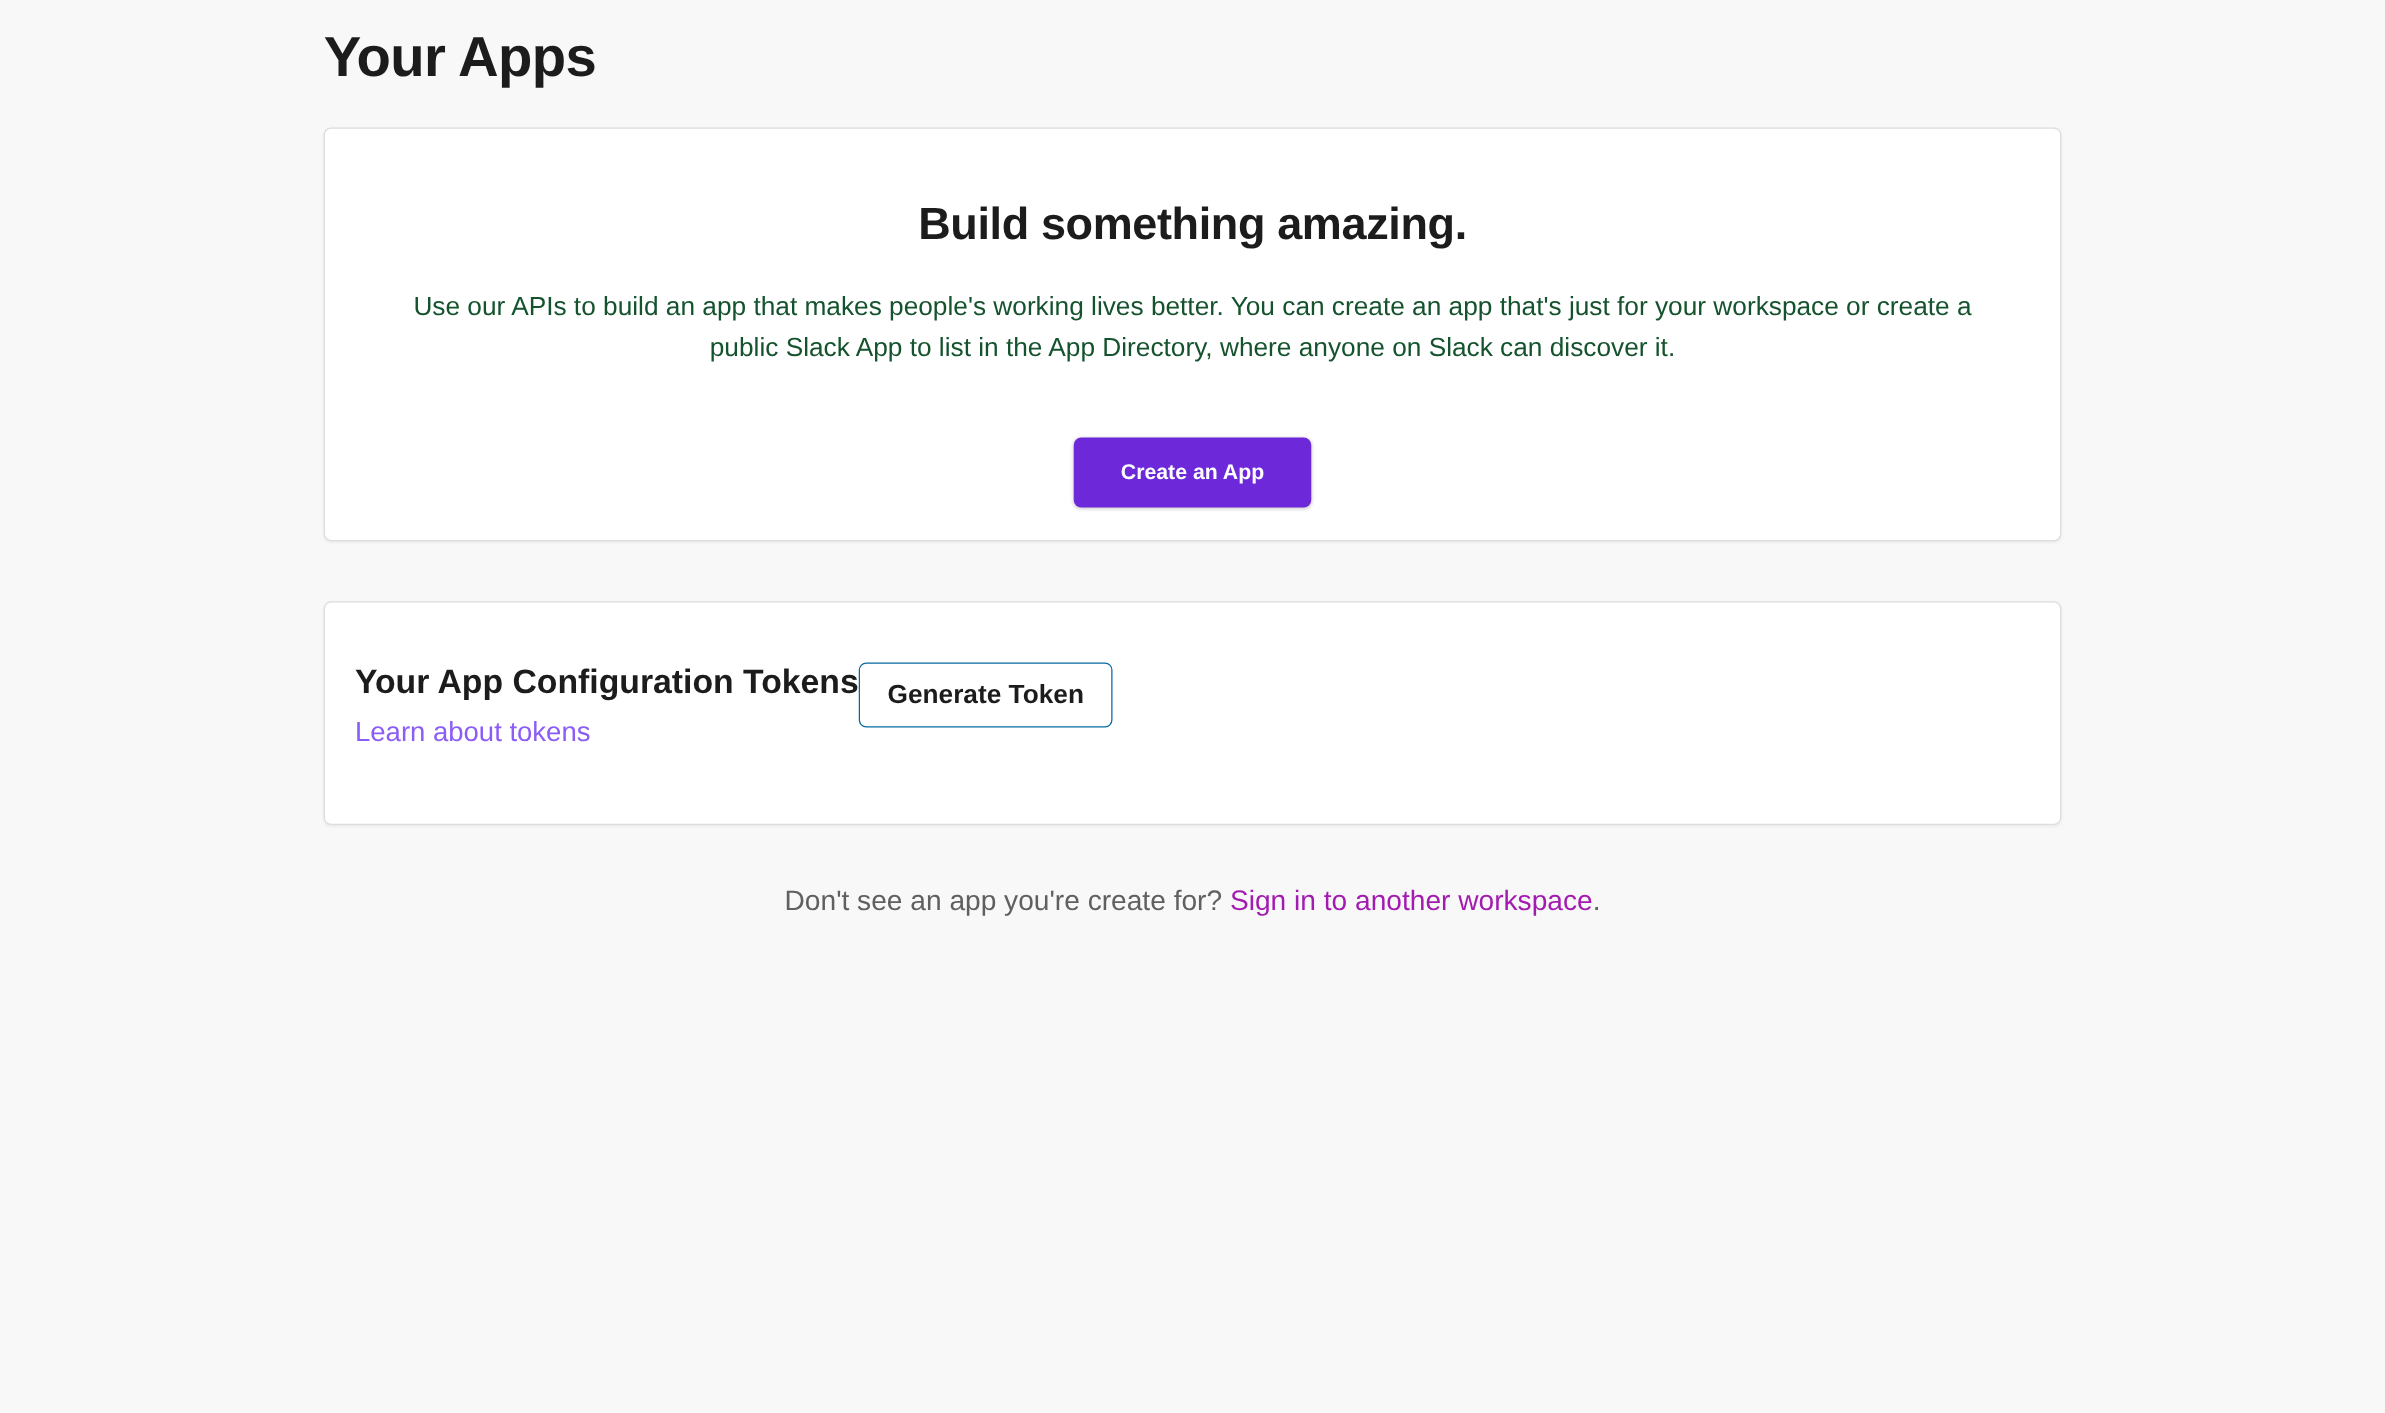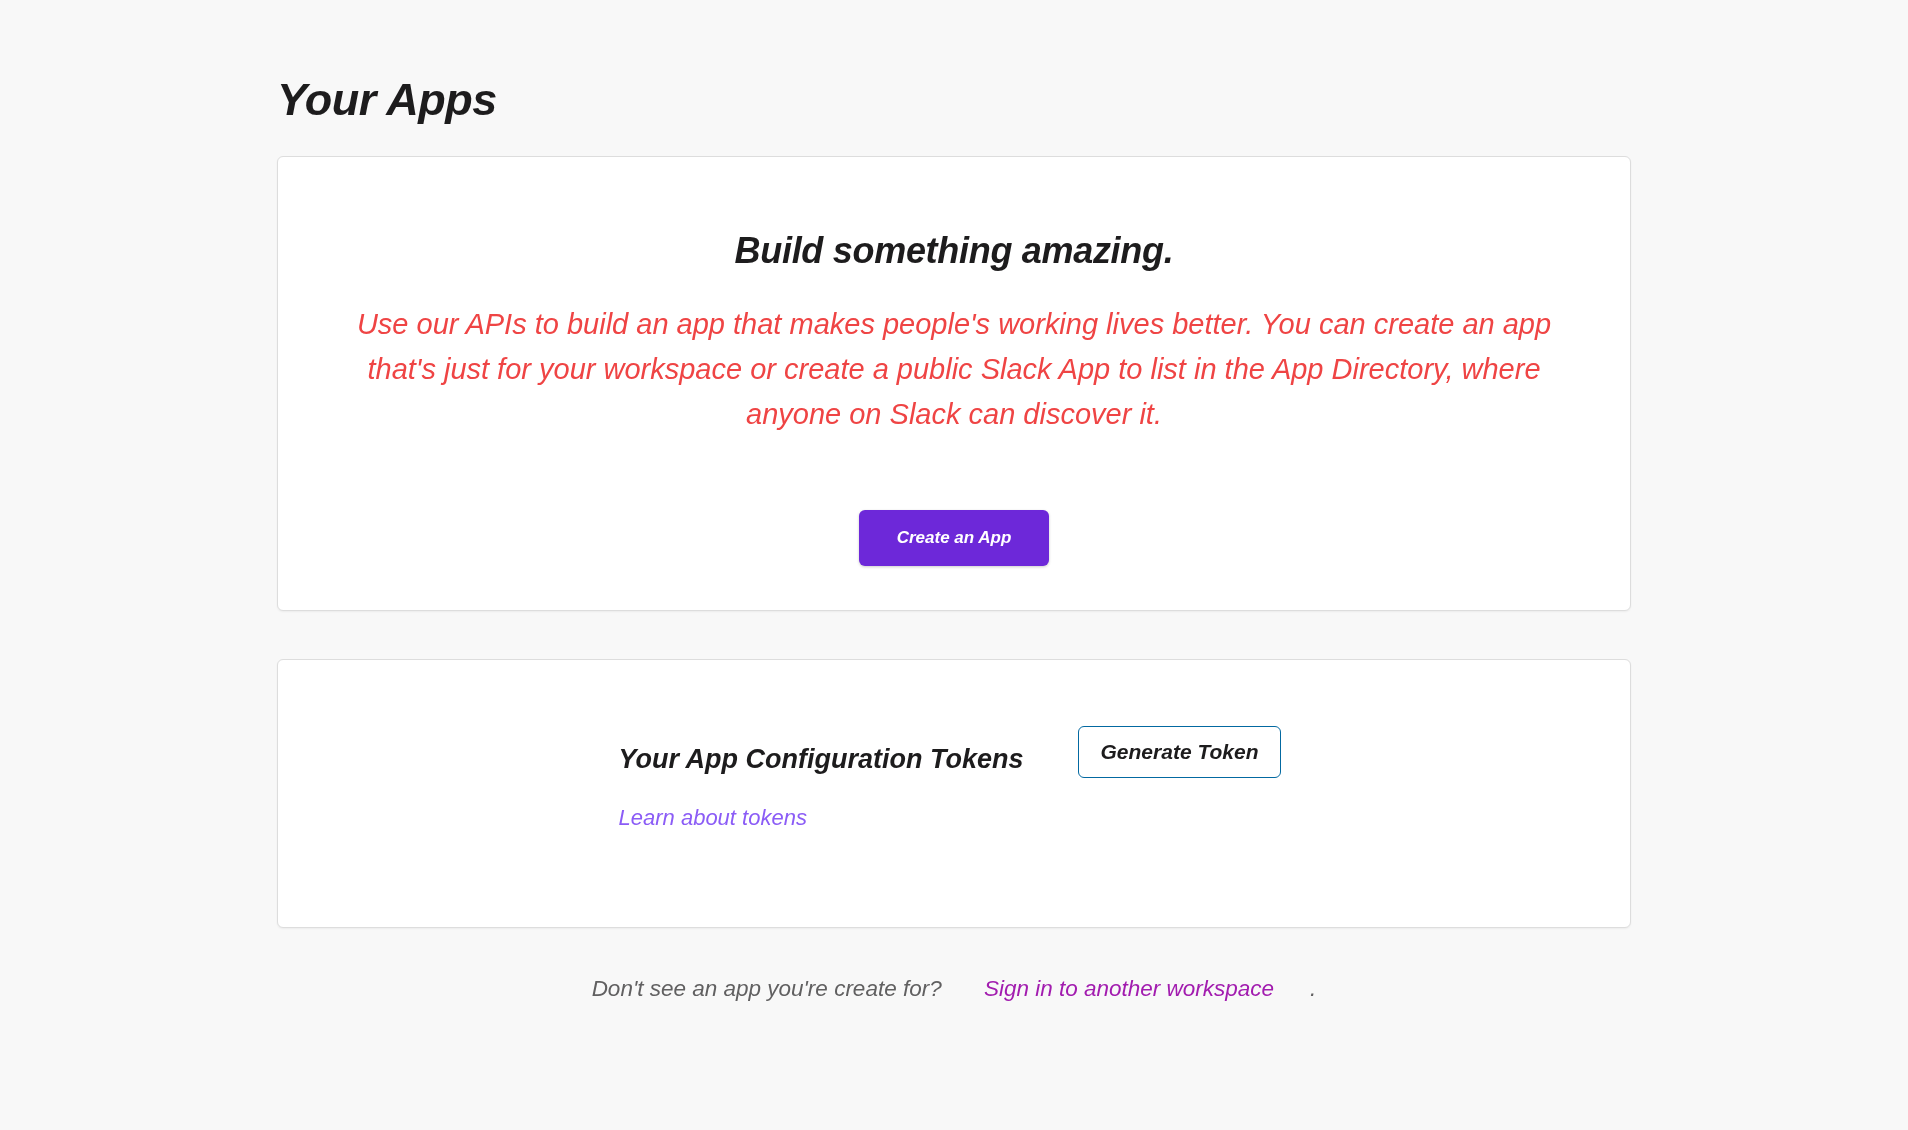--- a/index.html
+++ b/index.html
@@ -1,19 +1,18 @@
 <!DOCTYPE html>
 <html><head>
   <meta charset="utf-8">
   <style>
     * {
-      margin: 18px;
+      margin: 0;
       padding: 0;
       box-sizing: border-box;
-      font-style: italic;
     }
     body {
       font-family: -apple-system, BlinkMacSystemFont, "Segoe UI", Helvetica, Arial, sans-serif;
       background-color: #f8f8f8;
       color: #1d1c1d;
       padding: 20px 16px;
     }
     .container {
       max-width: 1390px;
       margin: 0 auto;
@@ -37,43 +36,43 @@
       padding: 55px 48px 26px 48px;
     }
     .hero-title {
       font-size: 36px;
       font-weight: 900;
       letter-spacing: -0.3px;
       margin-bottom: 30px;
       color: #1d1c1d;
     }
     .hero-description {
-      font-size: 29px;
+      font-size: 21px;
       line-height: 1.55;
-      color: #ef4444;
+      color: #14532d;
       max-width: 1280px;
       margin: 0 auto 55px auto;
       font-weight: 400;
     }
     .btn-primary {
       display: inline-block;
       background-color: #6d28d9;
       color: #ffffff;
       font-size: 17px;
       font-weight: 700;
       padding: 18px 38px;
       border: none;
       border-radius: 6px;
       cursor: pointer;
       box-shadow: 0 1px 3px rgba(0,0,0,0.2);
     }
     .tokens-card {
       padding: 48px 50px 60px 24px;
       display: flex;
-      justify-content: center;
+      justify-content: flex-start;
       align-items: flex-start;
     }
     .tokens-left {
       display: flex;
       flex-direction: column;
     }
     .tokens-title {
       font-size: 27px;
       font-weight: 900;
       margin-bottom: 12px;

